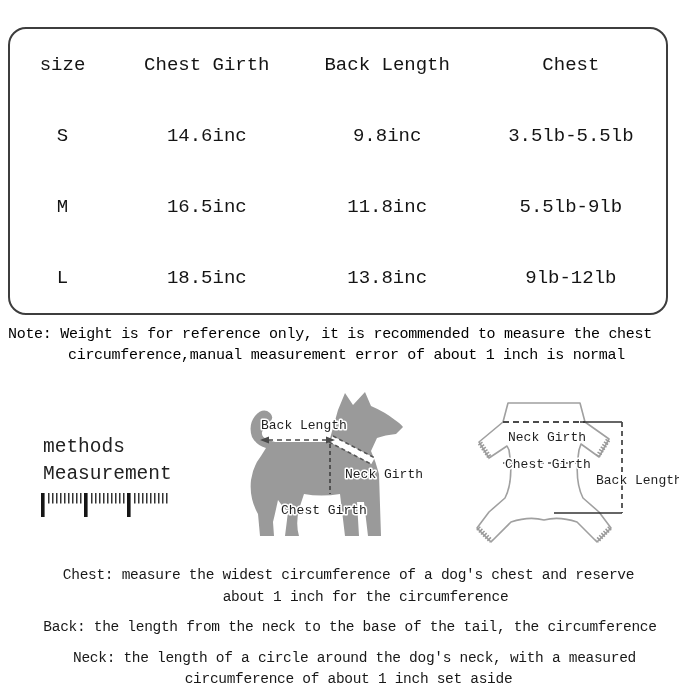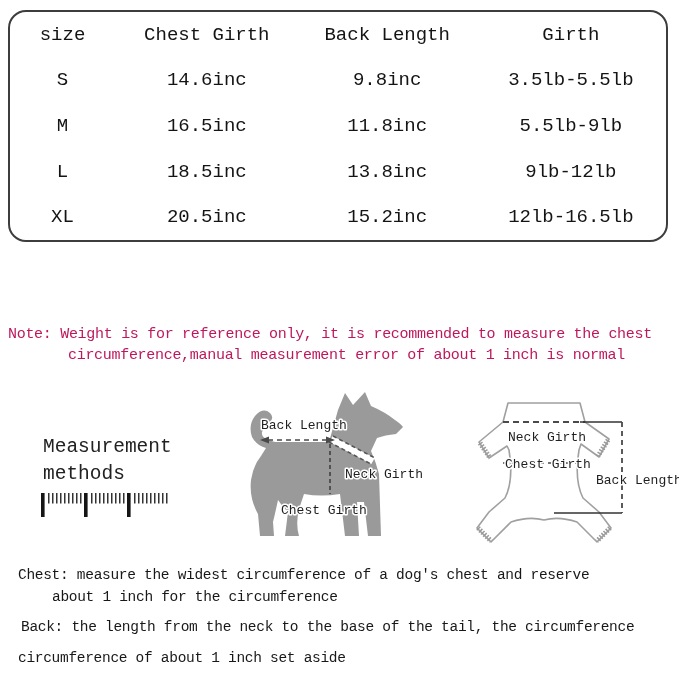--- a/index.html
+++ b/index.html
@@ -2,100 +2,94 @@
 <html><head>
 <meta charset="utf-8">
 <style>
   html,body{margin:0;padding:0;background:#ffffff;}
   #stage{
     position:relative;width:679px;height:699px;background:#ffffff;
     font-family:"Liberation Mono", monospace;color:#1c1c1c;overflow:hidden;
   }
   
   .size-table-box{
-    position:absolute;left:8px;top:10px;width:660px;height:232px;
+    position:absolute;left:8px;top:27px;width:660px;height:288px;
     border:2px solid #3d3d3d;border-radius:18px;box-sizing:border-box;
   }
   table.size-table{width:100%;height:100%;border-collapse:collapse;table-layout:fixed;}
   table.size-table td,table.size-table th{
     text-align:center;vertical-align:middle;font-weight:normal;
     font-size:19px;color:#141414;padding:0;white-space:nowrap;
   }
   col.c-size{width:16%;} col.c-chest{width:28%;} col.c-back{width:27%;} col.c-weight{width:29%;}
   
-  .note{position:absolute;left:8px;top:324px;width:668px;font-size:15px;line-height:21px;letter-spacing:-0.3px;color:#be185d;}
+  .note{position:absolute;left:8px;top:324px;width:668px;font-size:15px;line-height:21px;letter-spacing:-0.3px;color:#000000;}
   .note .l2{margin-left:60px;}
   
   .mm-title{position:absolute;left:43px;top:434px;font-size:19.5px;line-height:27px;color:#222;}
   .ruler{position:absolute;left:40px;top:492px;}
   .diagram{position:absolute;top:390px;}
   #side-dog{left:245px;}
   #top-dog{left:463px;}
   svg text{font-family:"Liberation Mono", monospace;font-size:13px;fill:#1f1f1f;paint-order:stroke;stroke:#ffffff;stroke-width:3px;stroke-linejoin:round;}
   
   .instructions{position:absolute;left:0;top:565px;width:679px;font-size:14.5px;line-height:21.5px;letter-spacing:-0.3px;color:#181818;}
-  .instr{margin-bottom:9px;}
+  .instr{margin-bottom:9px;text-align:center;}
   .instr .row{white-space:nowrap;}
 </style>
 </head>
 <body>
 
 <div id="stage">
 
   <div class="size-table-box">
     <table class="size-table">
       <colgroup>
           <col class="c-size">
           <col class="c-chest">
           <col class="c-back">
           <col class="c-weight">
         </colgroup>
       <tbody>
           <tr>
         <th>size</th>
         <th>Chest Girth</th>
         <th>Back Length</th>
-        <th>Girth</th>
+        <th>Chest</th>
       </tr>
       <tr>
         <td>S</td>
         <td>14.6inc</td>
         <td>9.8inc</td>
         <td>3.5lb-5.5lb</td>
       </tr>
       <tr>
         <td>M</td>
         <td>16.5inc</td>
         <td>11.8inc</td>
         <td>5.5lb-9lb</td>
       </tr>
       <tr>
         <td>L</td>
         <td>18.5inc</td>
         <td>13.8inc</td>
         <td>9lb-12lb</td>
       </tr>
-      <tr>
-        <td>XL</td>
-        <td>20.5inc</td>
-        <td>15.2inc</td>
-        <td>12lb-16.5lb</td>
-      </tr>
     </tbody>
       </table>
   </div>
 
   <div class="note">
     <div class="l1"><span>Note:</span> <span>Weight is for reference only, it is recommended to measure the chest</span></div>
     <div class="l2">circumference,manual measurement error of about 1 inch is normal</div>
   </div>
 
   <div class="mm-title">
+    <div>methods</div>
     <div>Measurement</div>
-    <div>methods</div>
   </div>
   <svg class="ruler" width="132" height="26" viewBox="0 0 132 26">
     <defs>
       <g id="rseg">
         <rect x="0" y="0" width="3.6" height="24" fill="#151515"></rect>
         <rect x="7" y="0" width="1.5" height="10.5" fill="#333"></rect>
         <rect x="11" y="0" width="1.5" height="10.5" fill="#333"></rect>
         <rect x="15" y="0" width="1.5" height="10.5" fill="#333"></rect>
         <rect x="19" y="0" width="1.5" height="10.5" fill="#333"></rect>
         <rect x="23" y="0" width="1.5" height="10.5" fill="#333"></rect>
@@ -171,17 +165,18 @@
 
   <div class="instructions">
     <div class="instr">
       <div class="row" style="margin-left:18px;"><span>Chest:</span> <span>measure the widest circumference of a dog's chest and reserve</span></div>
       <div class="row" style="margin-left:52px;">about 1 inch for the circumference</div>
     </div>
     <div class="instr">
       <div class="row" style="margin-left:21px;"><span>Back:</span> <span>the length from the neck to the base of the tail, the circumference</span></div>
     </div>
     <div class="instr">
+      <div class="row" style="margin-left:30px;"><span>Neck:</span> <span>the length of a circle around the dog's neck, with a measured</span></div>
       <div class="row" style="margin-left:18px;">circumference of about 1 inch set aside</div>
     </div>
   </div>
 
 </div>
 
 </body></html>

